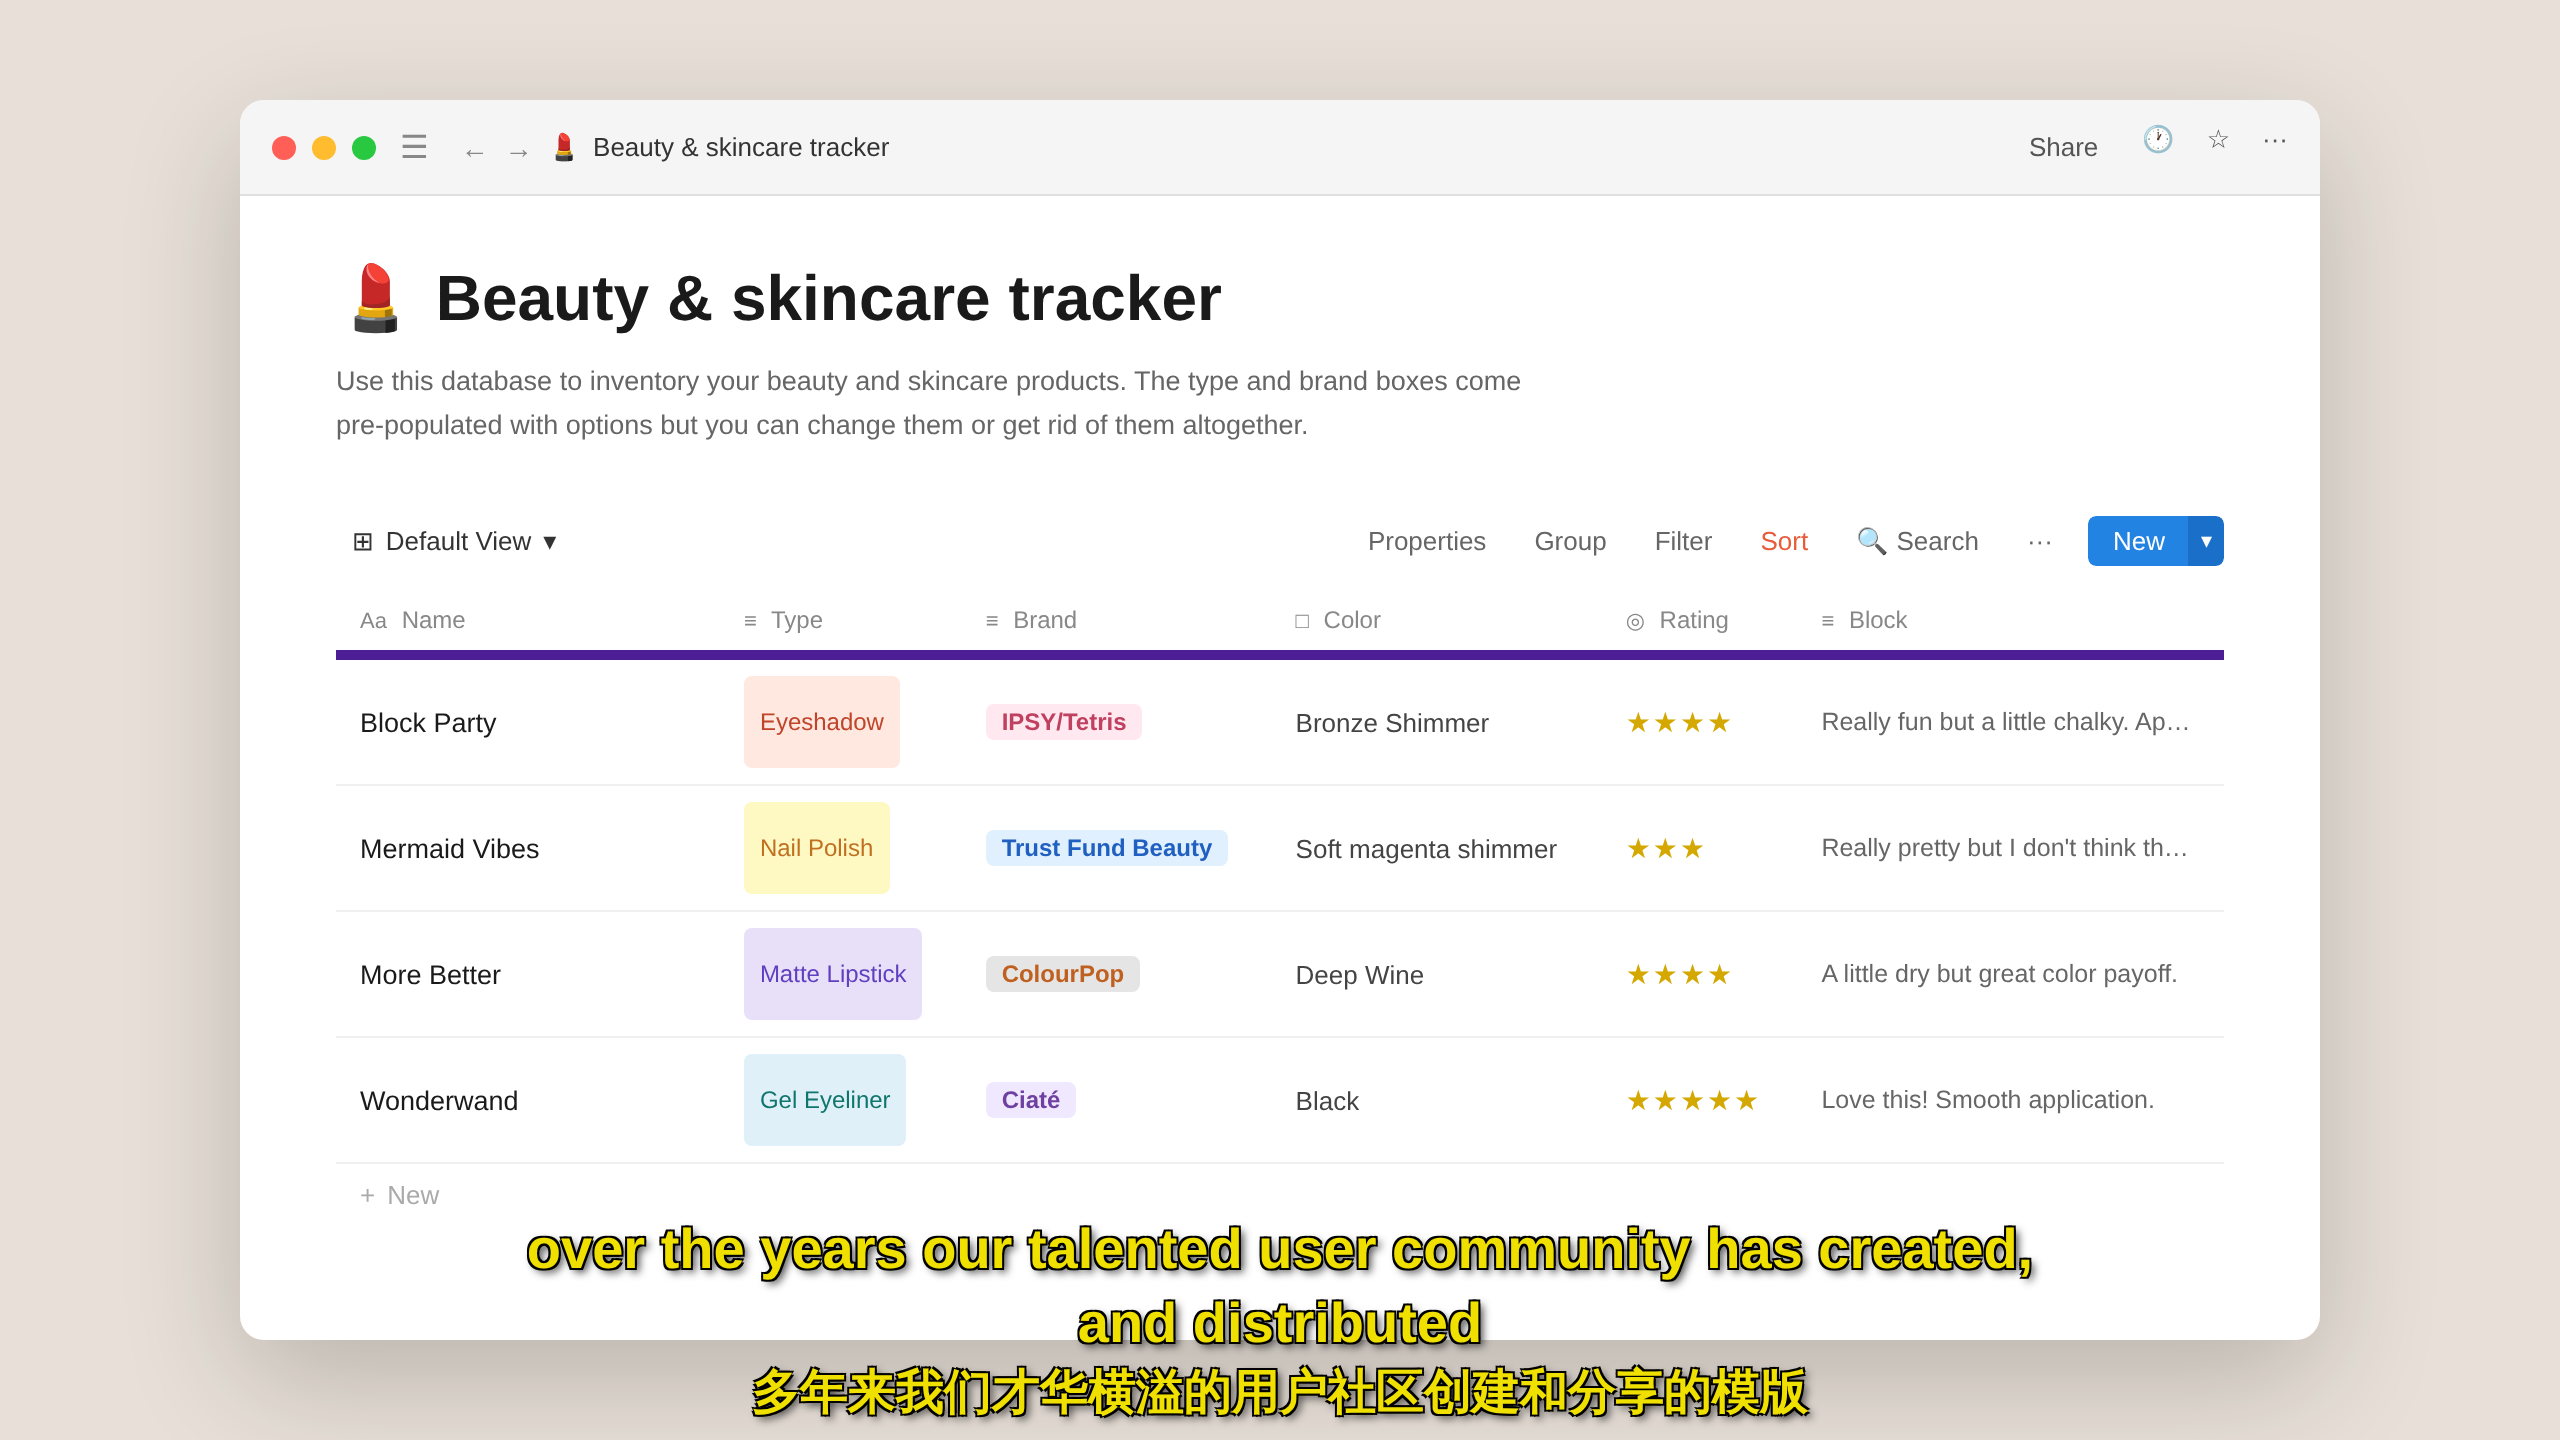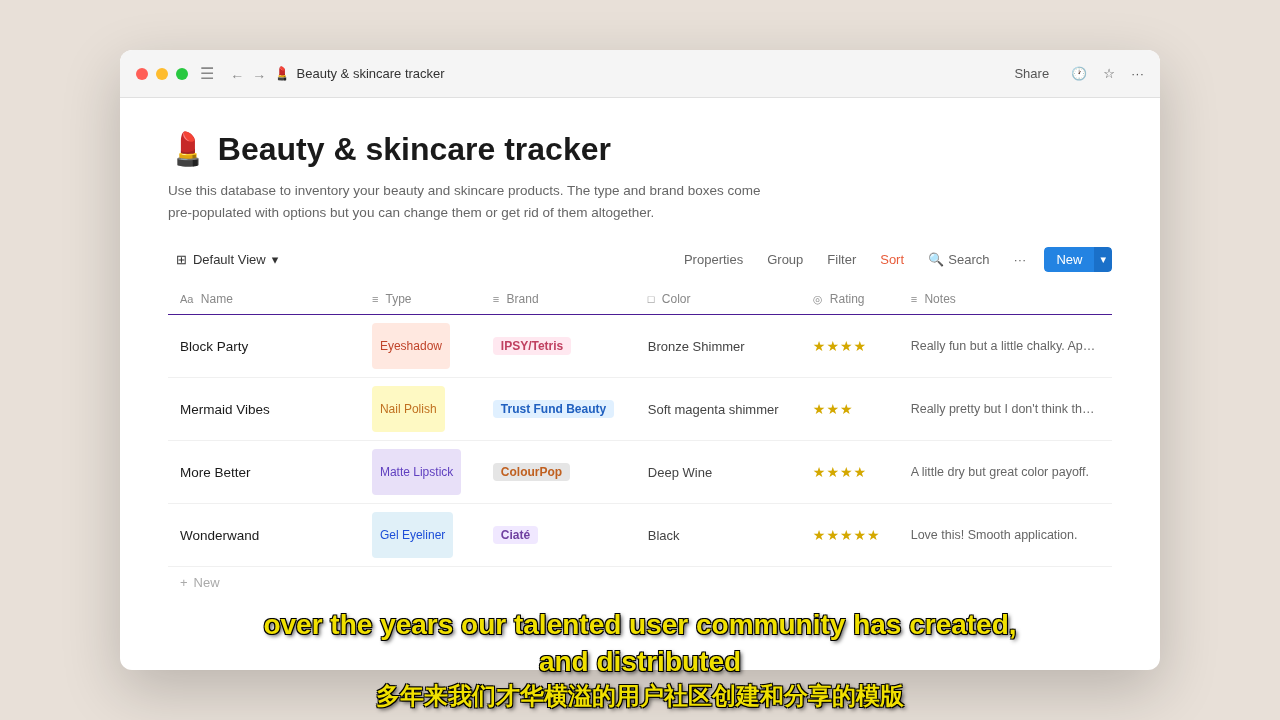--- a/index.html
+++ b/index.html
@@ -68,21 +68,21 @@
       display: flex;
       align-items: center;
       gap: 6px;
       font-size: 13px;
       color: #333;
       font-weight: 500;
       flex: 1;
     }
     .title-bar-actions {
       display: flex;
-      align-items: center;
+      align-items: flex-start;
       gap: 16px;
     }
     .title-bar-actions span {
       font-size: 13px;
       color: #555;
       cursor: pointer;
     }
     .title-bar-icon {
       font-size: 14px;
       color: #666;
@@ -104,21 +104,21 @@
       display: flex;
       align-items: center;
       gap: 10px;
       margin-bottom: 12px;
     }
     .page-description {
       font-size: 13.5px;
       color: #666;
       line-height: 1.6;
       max-width: 620px;
-      margin-bottom: 24px;
+      margin-bottom: 35px;
     }
 
     
     .toolbar {
       display: flex;
       align-items: center;
       justify-content: space-between;
       margin-bottom: 12px;
     }
     .toolbar-left {
@@ -186,21 +186,21 @@
     .table-container {
       flex: 1;
       overflow: hidden;
     }
     table {
       width: 100%;
       border-collapse: collapse;
       font-size: 13.5px;
     }
     thead tr {
-      border-bottom: 1px solid #4c1d95;
+      border-bottom: 5px solid #4c1d95;
     }
     th {
       text-align: left;
       padding: 8px 12px;
       font-size: 12px;
       font-weight: 500;
       color: #888;
       white-space: nowrap;
     }
     th .col-icon {
@@ -221,21 +221,21 @@
       padding: 16px 8px;
       border-radius: 4px;
       font-size: 12px;
       font-weight: 500;
       white-space: nowrap;
     }
     .tag-eyeshadow { background: #ffe8e0; color: #c0442a; }
     .tag-lacquer { background: #e8f0e0; color: #4a7a20; }
     .tag-nailpolish { background: #fef9c3; color: #c07020; }
     .tag-matte { background: #e8e0f8; color: #6040c0; }
-    .tag-gel { background: #e0f0f8; color: #1d4ed8; }
+    .tag-gel { background: #e0f0f8; color: #0f766e; }
     .brand-tag {
       display: inline-block;
       padding: 2px 8px;
       border-radius: 4px;
       font-size: 12px;
       font-weight: 700;
       white-space: nowrap;
     }
     .brand-ipsy { background: #ffe8f0; color: #c04060; }
     .brand-opi { background: #e8f8e8; color: #208040; }
@@ -353,21 +353,21 @@
             <th>
               <span class="col-icon">□</span>
               <span>Color</span>
             </th>
             <th>
               <span class="col-icon">◎</span>
               <span>Rating</span>
             </th>
             <th>
               <span class="col-icon">≡</span>
-              <span>Notes</span>
+              <span>Block</span>
             </th>
           </tr>
         </thead>
         <tbody id="table-body">
         <tr>
       <td class="name-col">Block Party</td>
       <td><span class="type-tag tag-eyeshadow">Eyeshadow</span></td>
       <td><span class="brand-tag brand-ipsy">IPSY/Tetris</span></td>
       <td class="color-text">Bronze Shimmer</td>
       <td class="stars">★★★★</td>

